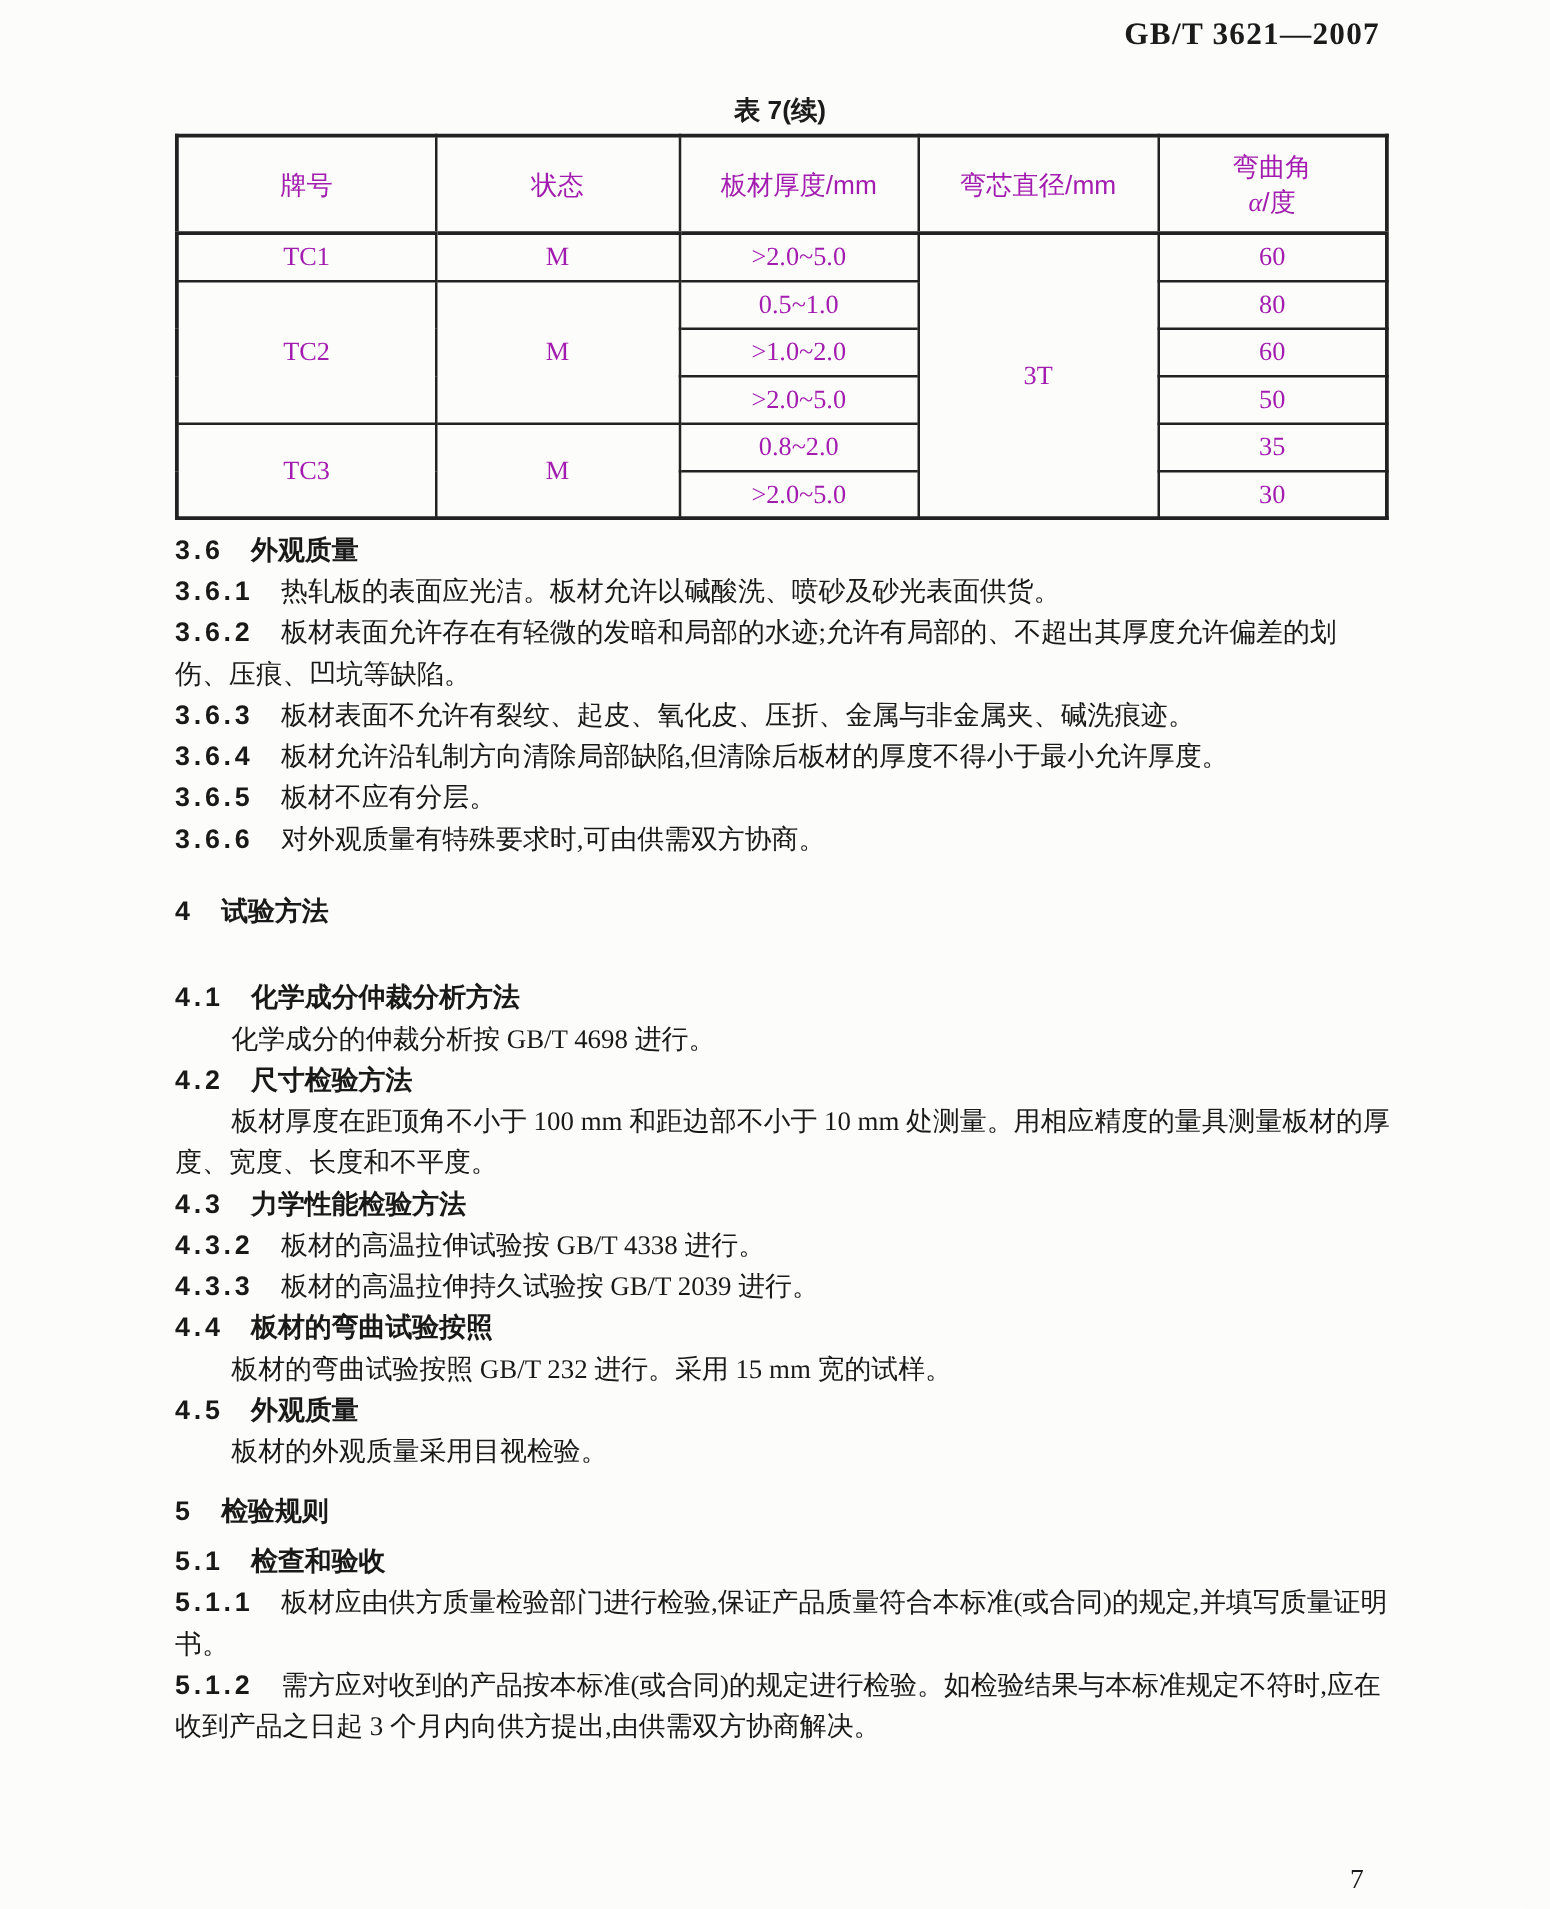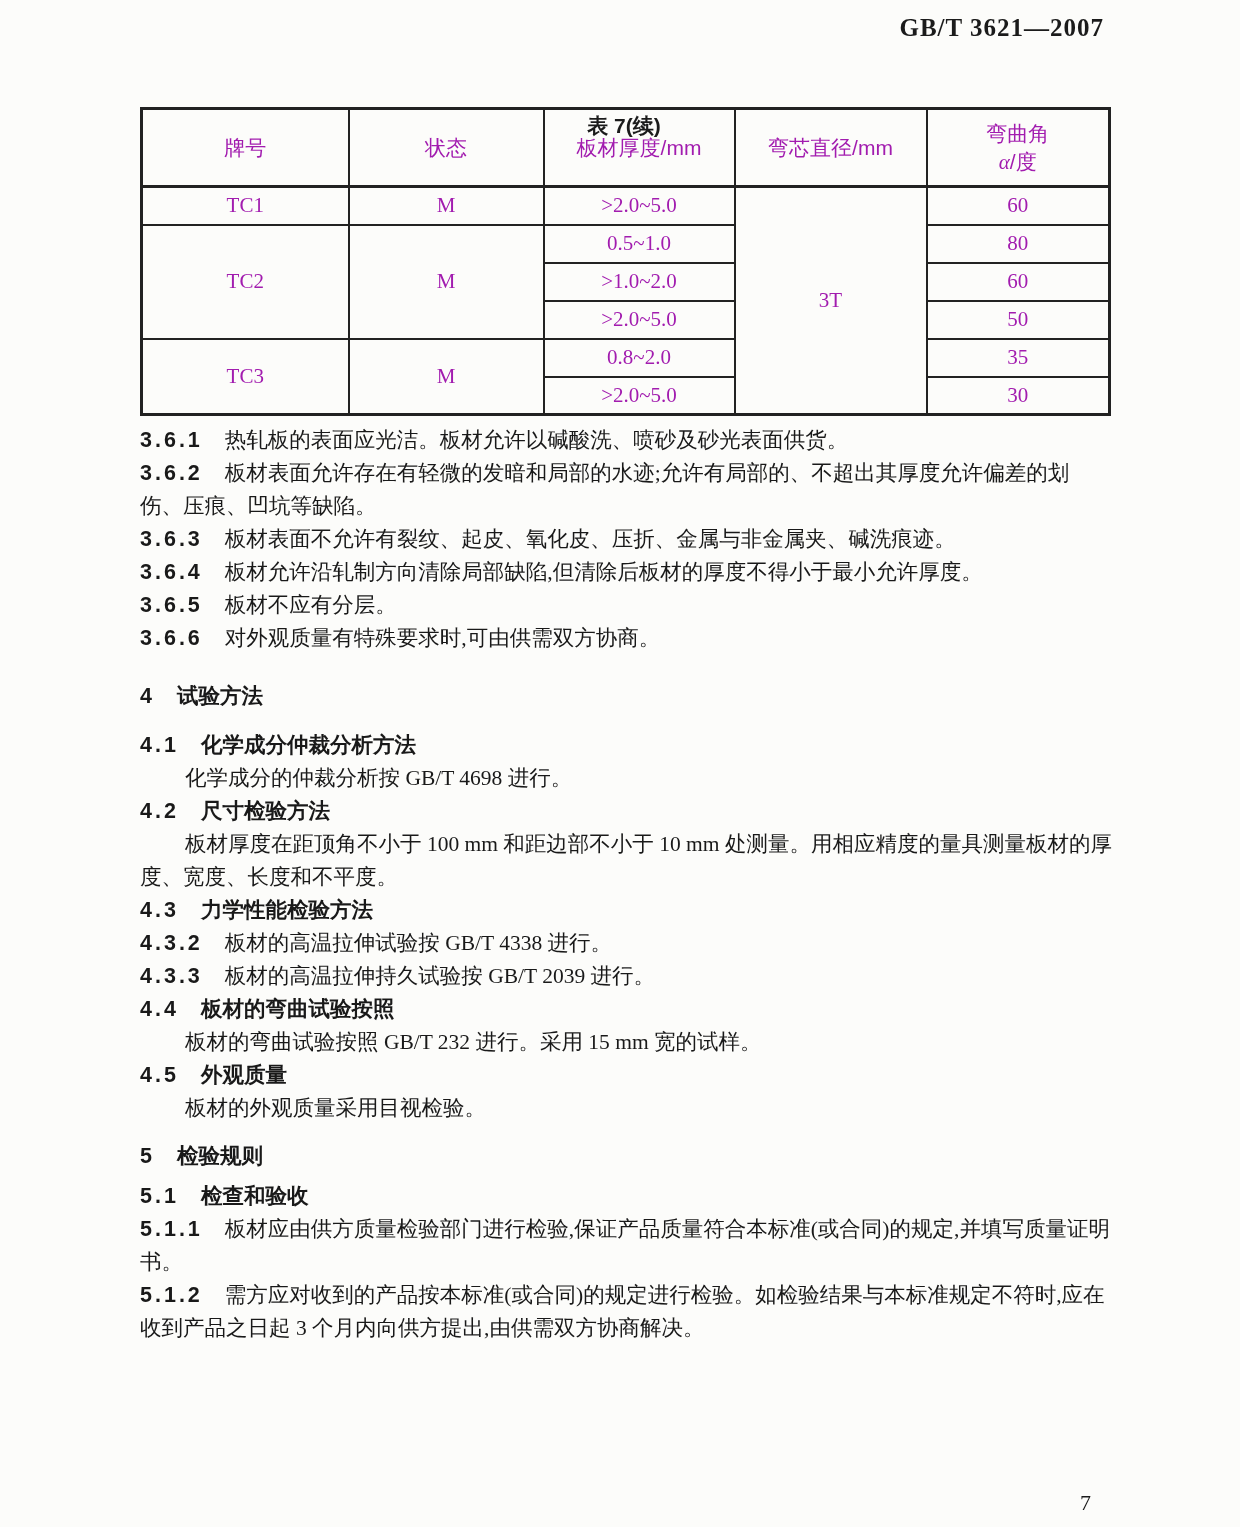--- a/index.html
+++ b/index.html
@@ -10,21 +10,21 @@
     font-family:"Liberation Serif","DejaVu Serif",serif;
   }
   .std-num {
     position:absolute; top:14px; right:136px;
     font-family:"Liberation Serif","DejaVu Serif",serif;
     font-weight:bold; font-size:25px; letter-spacing:1px;
   }
   .table-title {
     position:absolute; top:74px; left:140px; width:968px; text-align:center;
     font-family:"Liberation Sans","DejaVu Sans",sans-serif;
-    font-weight:600; font-size:21px;margin-top:38px;
+    font-weight:600; font-size:21px;
   }
   table.spec {
     position:absolute; top:107px; left:140px; width:968px;
     border-collapse:collapse; table-layout:fixed; text-align:center;
     font-size:21px; color:#a21caf; border:3px solid #222;
   }
   table.spec th, table.spec td {
     border:2px solid #222; vertical-align:middle; padding:0;
   }
   table.spec thead tr { height:78px; }
@@ -41,21 +41,21 @@
   }
   .content p { margin:0; }
   .num {
     font-family:"Liberation Sans","DejaVu Sans",sans-serif;
     font-weight:600; margin-right:22px; letter-spacing:3px;
   }
   .h {
     font-family:"Liberation Sans","DejaVu Sans",sans-serif;
     font-weight:600; font-size:21.5px;
   }
-  .sp4 { margin:25px 0 16px 0; }
+  .sp4 { margin:25px 0 36px 0; }
   .sp5 { margin:15px 0 7px 0; }
   .ind { text-indent:45px; }
   .page-num {
     position:absolute; top:1490px; left:1080px;
     font-size:22px; font-family:"Liberation Serif","DejaVu Serif",serif;
   }
 </style>
 </head>
 <body>
 
@@ -115,20 +115,21 @@
       </tr>
       <tr>
         <td>&gt;2.0~5.0</td>
         <td>30</td>
       </tr>
     </tbody>
   </table>
 
   <div class="content">
 
+    <div class="h"><span class="num">3.6</span><span>外观质量</span></div>
 
     <p><span class="num">3.6.1</span><span>热轧板的表面应光洁。板材允许以碱酸洗、喷砂及砂光表面供货。</span></p>
     <p><span class="num">3.6.2</span><span>板材表面允许存在有轻微的发暗和局部的水迹;允许有局部的、不超出其厚度允许偏差的划伤、压痕、凹坑等缺陷。</span></p>
     <p><span class="num">3.6.3</span><span>板材表面不允许有裂纹、起皮、氧化皮、压折、金属与非金属夹、碱洗痕迹。</span></p>
     <p><span class="num">3.6.4</span><span>板材允许沿轧制方向清除局部缺陷,但清除后板材的厚度不得小于最小允许厚度。</span></p>
     <p><span class="num">3.6.5</span><span>板材不应有分层。</span></p>
     <p><span class="num">3.6.6</span><span>对外观质量有特殊要求时,可由供需双方协商。</span></p>
 
     <div class="h sp4"><span class="num">4</span><span>试验方法</span></div>
 

